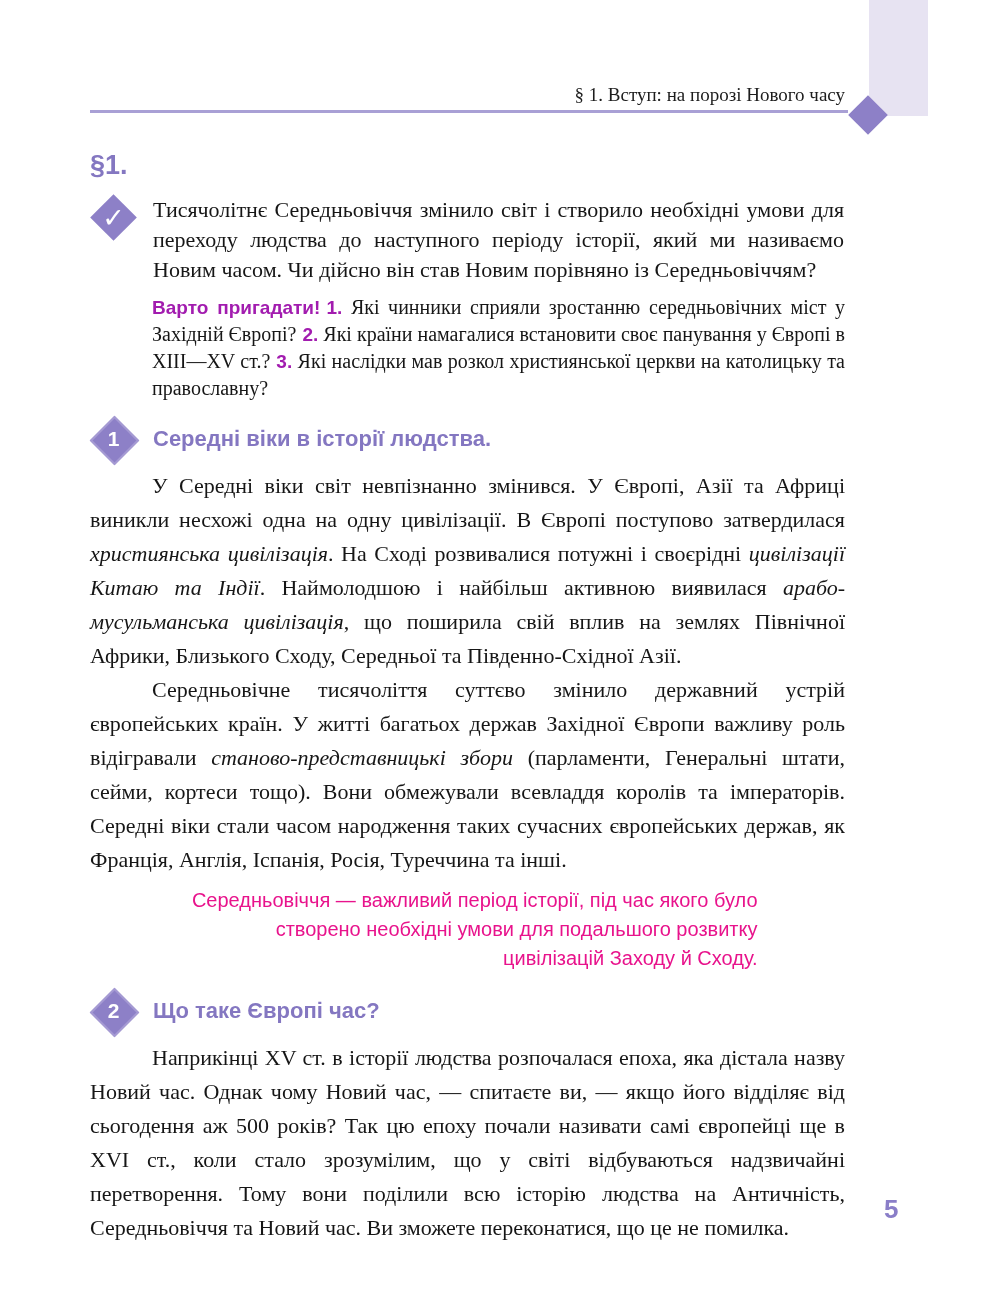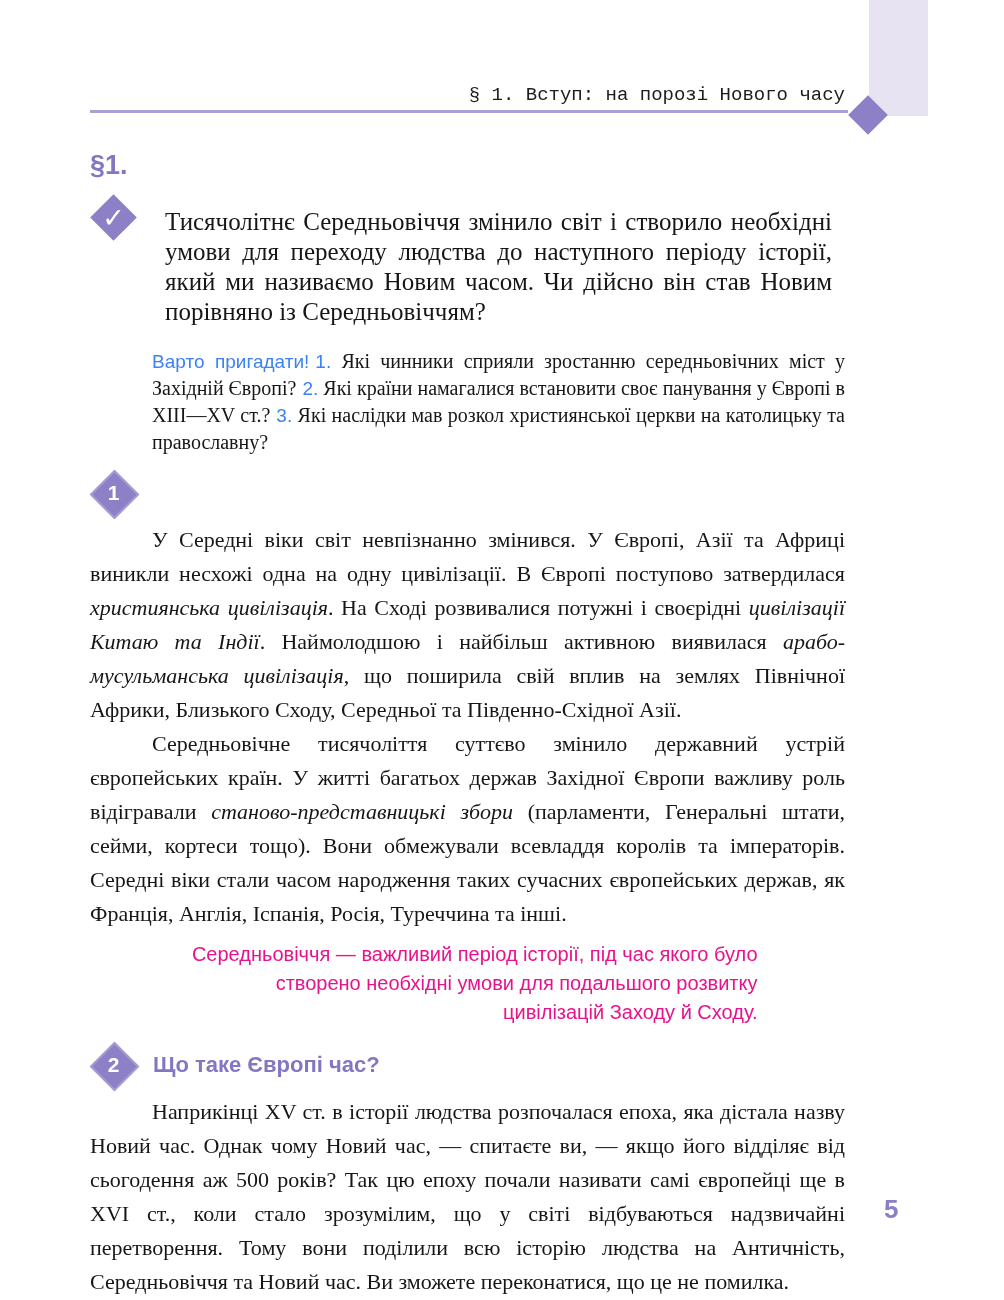--- a/index.html
+++ b/index.html
@@ -13,44 +13,44 @@
   }
   .page{position:absolute;inset:0;}
 
   
   .corner-band{position:absolute;left:869px;top:0;width:59px;height:116px;background:#e7e3f2;}
   .corner-diamond{position:absolute;left:854px;top:101px;width:28px;height:28px;
     background:#8d80c7;transform:rotate(45deg);}
 
   
   .running-head{position:absolute;top:84px;left:90px;width:755px;text-align:right;
-    font-family:Liberation Mono, monospace;font-size:19px;color:#1d1d1d;}
+    font-family:Liberation Serif, serif;font-size:19px;color:#1d1d1d;}
   .head-rule{position:absolute;top:110px;left:90px;width:758px;height:3px;background:#a9a0d5;}
 
   
   .content{position:absolute;left:90px;top:148px;width:755px;}
 
   .title{display:flex;align-items:baseline;margin:0;
     font-family:"Liberation Sans","DejaVu Sans",sans-serif;
     font-size:27px;font-weight:bold;color:#8477c1;line-height:34px;}
   .title-num{width:58px;flex:none;}
 
   .intro{display:flex;margin-top:12px;}
   .intro-icon{width:62px;flex:none;position:relative;height:48px;}
   .intro-icon .dia{position:absolute;left:7px;top:7px;width:33px;height:33px;
     background:#8d80c7;transform:rotate(45deg);}
   .intro-icon .check{position:absolute;left:0;top:0;width:47px;height:47px;
     display:flex;align-items:center;justify-content:center;
     color:#ffffff;font-size:27px;font-weight:bold;
     font-family:"DejaVu Sans",sans-serif;}
-  .intro-text{margin:13px;width:693px;font-size:25px;line-height:30px;text-align:justify;}
+  .intro-text{margin:1px;width:693px;font-size:22px;line-height:30px;text-align:justify;}
 
   .recall{margin:8px 0 0 62px;width:693px;font-size:20px;line-height:26px;text-align:justify;}
   .recall-label,.qnum{font-family:"Liberation Sans","DejaVu Sans",sans-serif;
-    font-weight:normal;color:#3b82f6;font-size:19px;}
+    font-weight:bold;color:#a21caf;font-size:19px;}
   .qnum{padding-left:6px;}
 
   .section-head{display:flex;align-items:center;margin-top:14px;height:48px;}
   .badge{width:47px;height:47px;position:relative;flex:none;}
   .badge-sq{position:absolute;left:7px;top:7px;width:31px;height:31px;
     background:#8d80c7;border:2px solid #a59ad3;transform:rotate(45deg);}
   .badge-num{position:absolute;inset:0;display:flex;align-items:center;justify-content:center;
     color:#ffffff;font-family:"Liberation Sans","DejaVu Sans",sans-serif;
     font-weight:bold;font-size:21px;}
   .section-title{margin:0 0 0 16px;font-family:"Liberation Sans","DejaVu Sans",sans-serif;
@@ -97,20 +97,21 @@
     <p class="recall"><span class="recall-label">Варто пригадати!</span><span class="qnum">1.</span>
       <span class="qtext">Які чинники сприяли зростанню середньовічних міст у Західній Європі?</span><span class="qnum">2.</span>
       <span class="qtext">Які країни намагалися встановити своє панування у Європі в XIII—XV ст.?</span><span class="qnum">3.</span>
       <span class="qtext">Які наслідки мав розкол християнської церкви на католицьку та православну?</span></p>
 
     <div class="section-head">
       <div class="badge">
         <span class="badge-sq"></span>
         <span class="badge-num">1</span>
       </div>
+      <h2 class="section-title">Середні віки в історії людства.</h2>
     </div>
 
     <p class="body-par first"><span>У Середні віки світ невпізнанно змінився. У Європі, Азії та Африці виникли несхожі одна на одну цивілізації. В Європі поступово затвердилася </span><span class="it">християнська цивілізація</span><span>. На Сході розвивалися потужні і своєрідні </span><span class="it">цивілізації Китаю та Індії</span><span>. Наймолодшою і найбільш активною виявилася </span><span class="it">арабо-мусульманська цивілізація</span><span>, що поширила свій вплив на землях Північної Африки, Близького Сходу, Середньої та Південно-Східної Азії.</span></p>
 
     <p class="body-par"><span>Середньовічне тисячоліття суттєво змінило державний устрій європейських країн. У житті багатьох держав Західної Європи важливу роль відігравали </span><span class="it">станово-представницькі збори</span><span> (парламенти, Генеральні штати, сейми, кортеси тощо). Вони обмежували всевладдя королів та імператорів. Середні віки стали часом народження таких сучасних європейських держав, як Франція, Англія, Іспанія, Росія, Туреччина та інші.</span></p>
 
     <p class="definition">Середньовіччя — важливий період історії, під час якого було створено необхідні умови для подальшого розвитку цивілізацій Заходу й Сходу.</p>
 
     <div class="section-head">
       <div class="badge">

